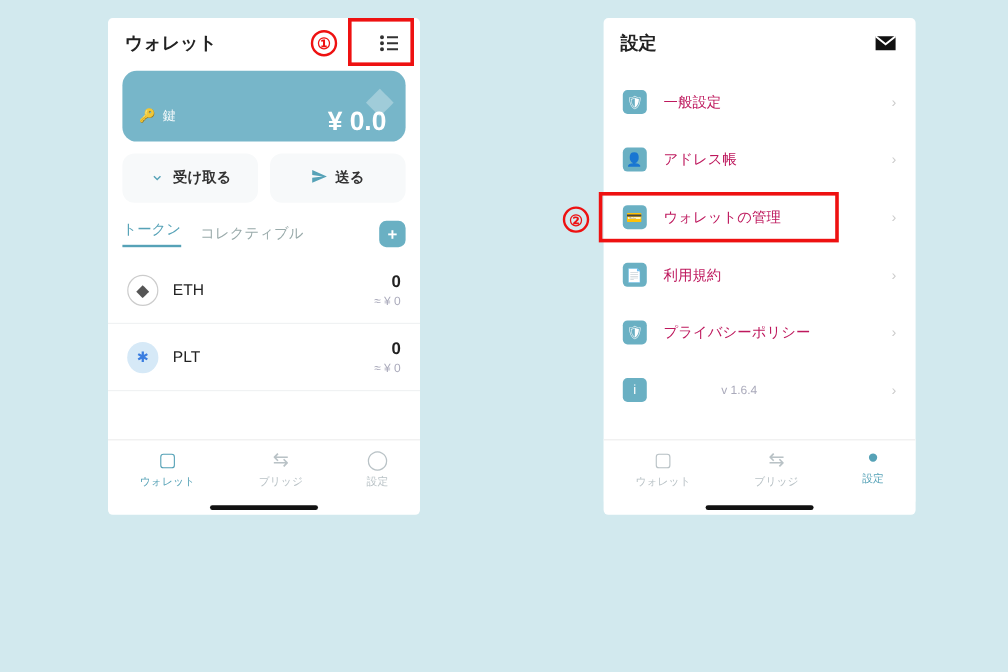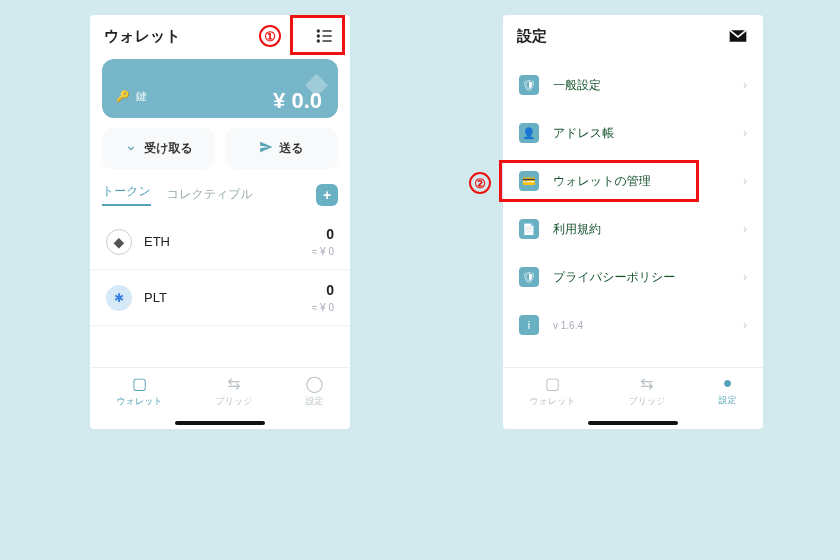--- a/index.html
+++ b/index.html
@@ -41,23 +41,23 @@
 
   .bottom-nav { margin-top:auto; border-top:1px solid #eee; display:flex; justify-content:space-around; padding:6px 0 10px 0; background:#fff; }
   .nav-item { display:flex; flex-direction:column; align-items:center; gap:2px; color:#b9c2c6; font-size:9px; }
   .nav-item.active { color:#56a2b7; }
   .nav-ic { font-size:16px; }
   .home-indicator { height:4px; width:90px; background:#111; border-radius:3px; margin:3px auto 4px auto; }
 
   .settings-list { padding: 8px 0; }
   .set-row { display:flex; align-items:center; padding:14px 16px; }
   .set-row .set-ic { width:20px; height:20px; border-radius:4px; background:#6ab0c3; color:#fff; display:flex; align-items:center; justify-content:center; font-size:11px; margin-right:14px; }
-  .set-row .set-label { font-size:12px; color:#14532d; }
+  .set-row .set-label { font-size:12px; color:#be185d; }
   .set-row .chev { margin-left:auto; color:#ccc; font-size:12px; }
-  .set-row .ver { color:#aab; font-size:10px; margin-right:8px; }
+  .set-row .ver { color:#aab; font-size:10px; margin-right:8px;margin-left:48px; }
 </style>
 </head>
 <body>
 
 <div class="phone left">
   <div class="header">
     <div class="header-title">ウォレット</div>
     <div class="header-icon">
       <svg width="20" height="20" viewBox="0 0 24 24" fill="none" stroke="#333" stroke-width="2">
           <circle cx="4" cy="6" r="1"></circle>

